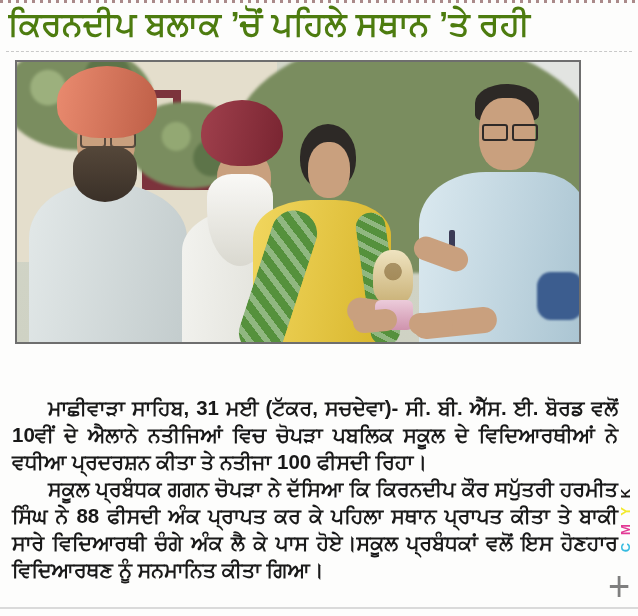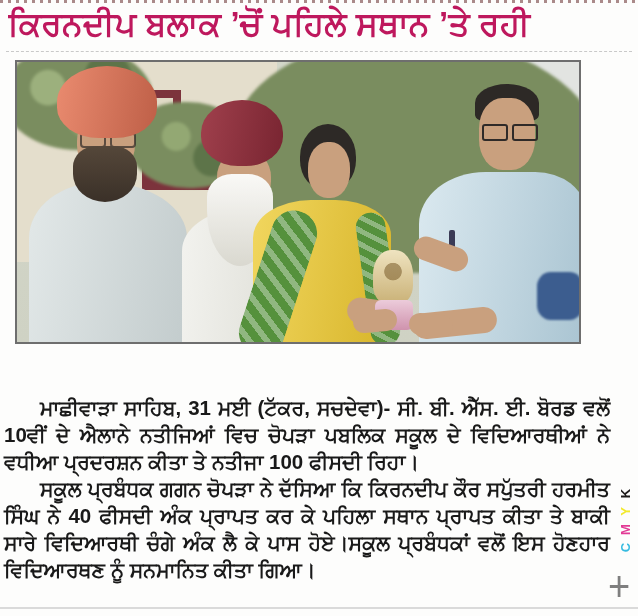--- a/index.html
+++ b/index.html
@@ -15,21 +15,21 @@
   .headline-rule{
     position:absolute;top:51px;left:6px;right:6px;height:0;
     border-top:1px dashed #c9c9c9;
   }
   .bottom-rule{
     position:absolute;top:607px;left:0;right:0;height:2px;background:#dadada;
   }
   
   .headline{
     position:absolute;top:5px;left:8px;width:624px;height:46px;
-    font-size:33px;font-weight:bold;color:#be185d;white-space:nowrap;
+    font-size:33px;font-weight:bold;color:#4d7c0f;white-space:nowrap;
     letter-spacing:.2px;overflow:hidden;
   }
   
   .photo{
     position:absolute;left:15px;top:60px;width:566px;height:284px;
     border:2px solid #6e6e6e;box-sizing:border-box;overflow:hidden;
     background:linear-gradient(180deg,#d3d7c9,#cfd2c4);
   }
   .photo *{position:absolute;}
   .wall-left{left:0;top:0;width:260px;height:200px;}
@@ -108,21 +108,21 @@
   .caption-row{position:absolute;left:15px;top:351px;width:592px;height:30px;}
   .caption-text{
     position:absolute;left:2px;top:0;font-size:20px;font-weight:700;font-style:italic;
     color:#232323;white-space:nowrap;
   }
   .caption-credit{
     position:absolute;right:0;top:7px;font-size:10px;font-style:italic;color:#5a5a5a;
   }
   
   .body-text{
-    position:absolute;left:4px;top:394px;width:606px;
+    position:absolute;left:12px;top:394px;width:606px;
     font-size:20.5px;line-height:27px;font-weight:600;color:#191919;text-align:justify;
   }
   .body-text p{margin:0;text-indent:36px;}
   
   .cmyk-strip{
     position:absolute;right:7px;top:486px;display:flex;flex-direction:column;
     align-items:center;gap:3px;
   }
   .cmyk-letter{
     display:block;font-size:13px;font-weight:bold;line-height:15px;
@@ -187,21 +187,21 @@
 
     <div class="trophy-top" style="background-color: rgb(215, 193, 135);"></div>
     <div class="trophy-base" style="background-color: rgb(223, 169, 194);"></div>
     <div class="w-hand" style="background-color: rgb(201, 160, 126);"></div>
     <div class="m4-hand" style="background-color: rgb(201, 160, 126);"></div>
   </div>
 
 
   <div class="body-text">
     <p>ਮਾਛੀਵਾੜਾ ਸਾਹਿਬ, 31 ਮਈ (ਟੱਕਰ, ਸਚਦੇਵਾ)- ਸੀ. ਬੀ. ਐੱਸ. ਈ. ਬੋਰਡ ਵਲੋਂ 10ਵੀਂ ਦੇ ਐਲਾਨੇ ਨਤੀਜਿਆਂ ਵਿਚ ਚੋਪੜਾ ਪਬਲਿਕ ਸਕੂਲ ਦੇ ਵਿਦਿਆਰਥੀਆਂ ਨੇ ਵਧੀਆ ਪ੍ਰਦਰਸ਼ਨ ਕੀਤਾ ਤੇ ਨਤੀਜਾ 100 ਫੀਸਦੀ ਰਿਹਾ।</p>
-    <p>ਸਕੂਲ ਪ੍ਰਬੰਧਕ ਗਗਨ ਚੋਪੜਾ ਨੇ ਦੱਸਿਆ ਕਿ ਕਿਰਨਦੀਪ ਕੌਰ ਸਪੁੱਤਰੀ ਹਰਮੀਤ ਸਿੰਘ ਨੇ 40 ਫੀਸਦੀ ਅੰਕ ਪ੍ਰਾਪਤ ਕਰ ਕੇ ਪਹਿਲਾ ਸਥਾਨ ਪ੍ਰਾਪਤ ਕੀਤਾ ਤੇ ਬਾਕੀ ਸਾਰੇ ਵਿਦਿਆਰਥੀ ਚੰਗੇ ਅੰਕ ਲੈ ਕੇ ਪਾਸ ਹੋਏ।ਸਕੂਲ ਪ੍ਰਬੰਧਕਾਂ ਵਲੋਂ ਇਸ ਹੋਣਹਾਰ ਵਿਦਿਆਰਥਣ ਨੂੰ ਸਨਮਾਨਿਤ ਕੀਤਾ ਗਿਆ।</p>
+    <p>ਸਕੂਲ ਪ੍ਰਬੰਧਕ ਗਗਨ ਚੋਪੜਾ ਨੇ ਦੱਸਿਆ ਕਿ ਕਿਰਨਦੀਪ ਕੌਰ ਸਪੁੱਤਰੀ ਹਰਮੀਤ ਸਿੰਘ ਨੇ 88 ਫੀਸਦੀ ਅੰਕ ਪ੍ਰਾਪਤ ਕਰ ਕੇ ਪਹਿਲਾ ਸਥਾਨ ਪ੍ਰਾਪਤ ਕੀਤਾ ਤੇ ਬਾਕੀ ਸਾਰੇ ਵਿਦਿਆਰਥੀ ਚੰਗੇ ਅੰਕ ਲੈ ਕੇ ਪਾਸ ਹੋਏ।ਸਕੂਲ ਪ੍ਰਬੰਧਕਾਂ ਵਲੋਂ ਇਸ ਹੋਣਹਾਰ ਵਿਦਿਆਰਥਣ ਨੂੰ ਸਨਮਾਨਿਤ ਕੀਤਾ ਗਿਆ।</p>
   </div>
 
   <div class="cmyk-strip">
     <span class="cmyk-letter" style="color: rgb(29, 26, 25);">K</span>
     <span class="cmyk-letter" style="color: rgb(242, 233, 44);">Y</span>
     <span class="cmyk-letter" style="color: rgb(226, 58, 149);">M</span>
     <span class="cmyk-letter" style="color: rgb(54, 187, 224);">C</span>
   </div>
 
   <div class="reg-mark">+</div>

